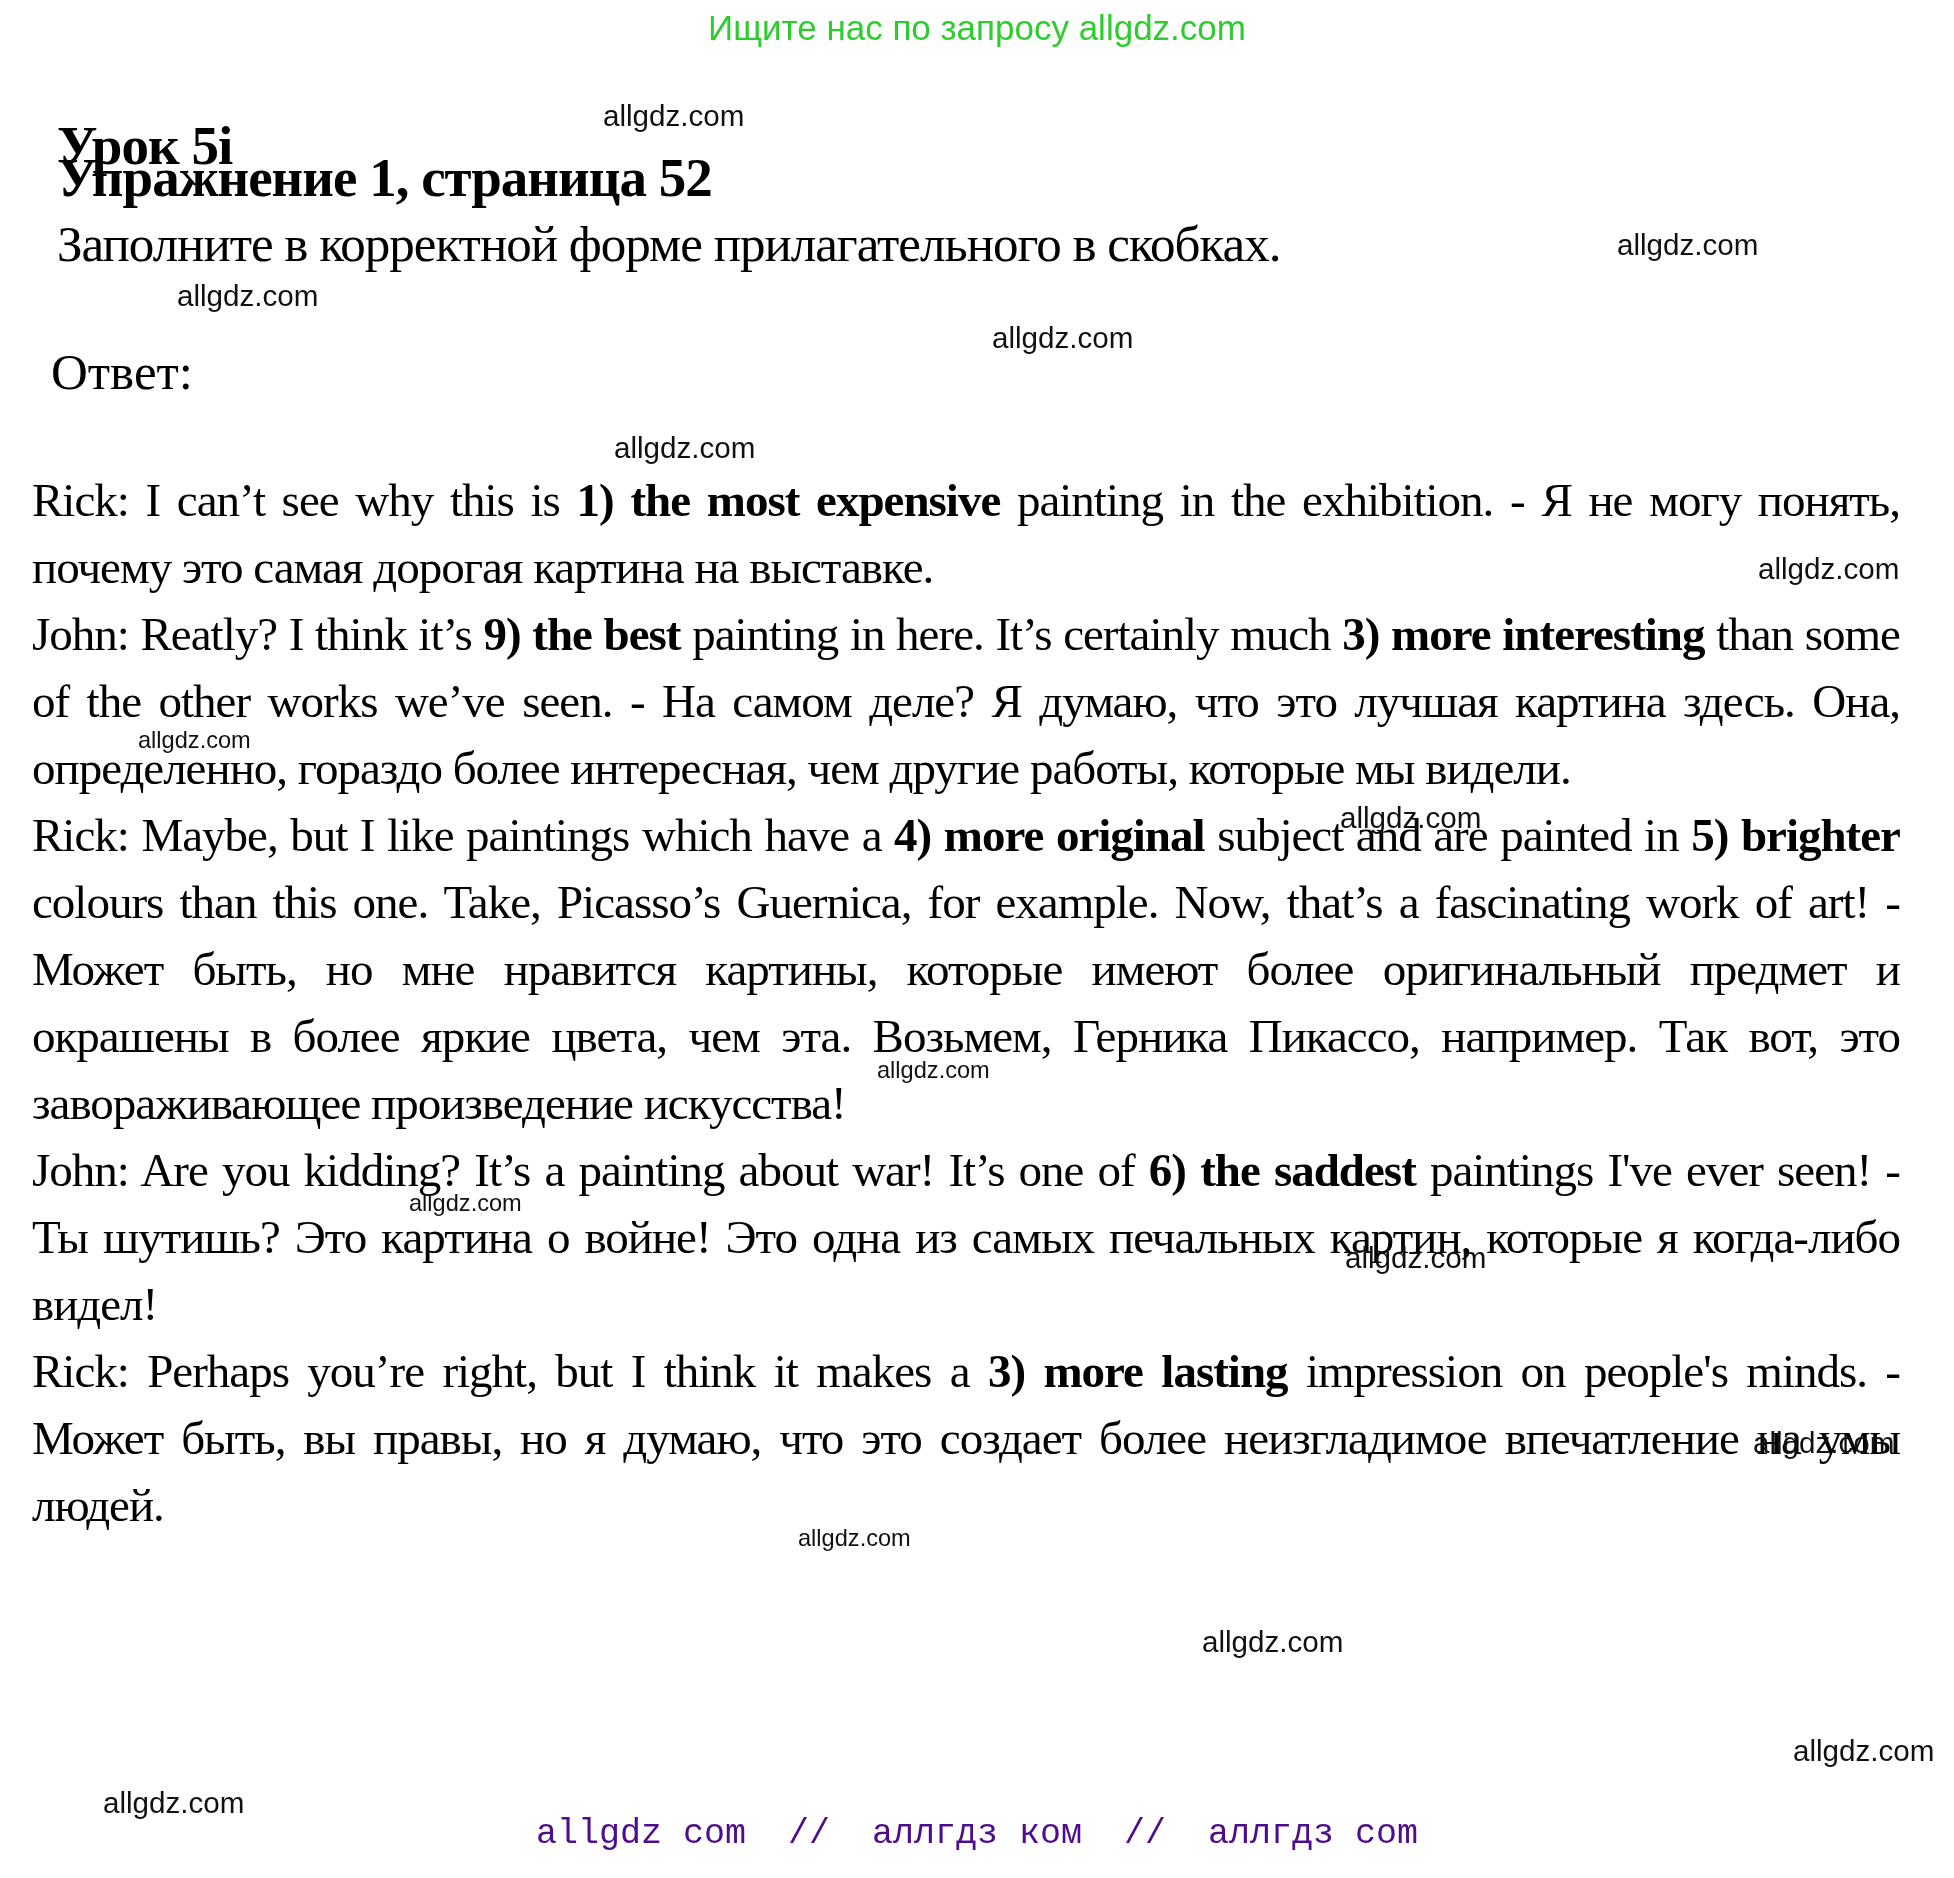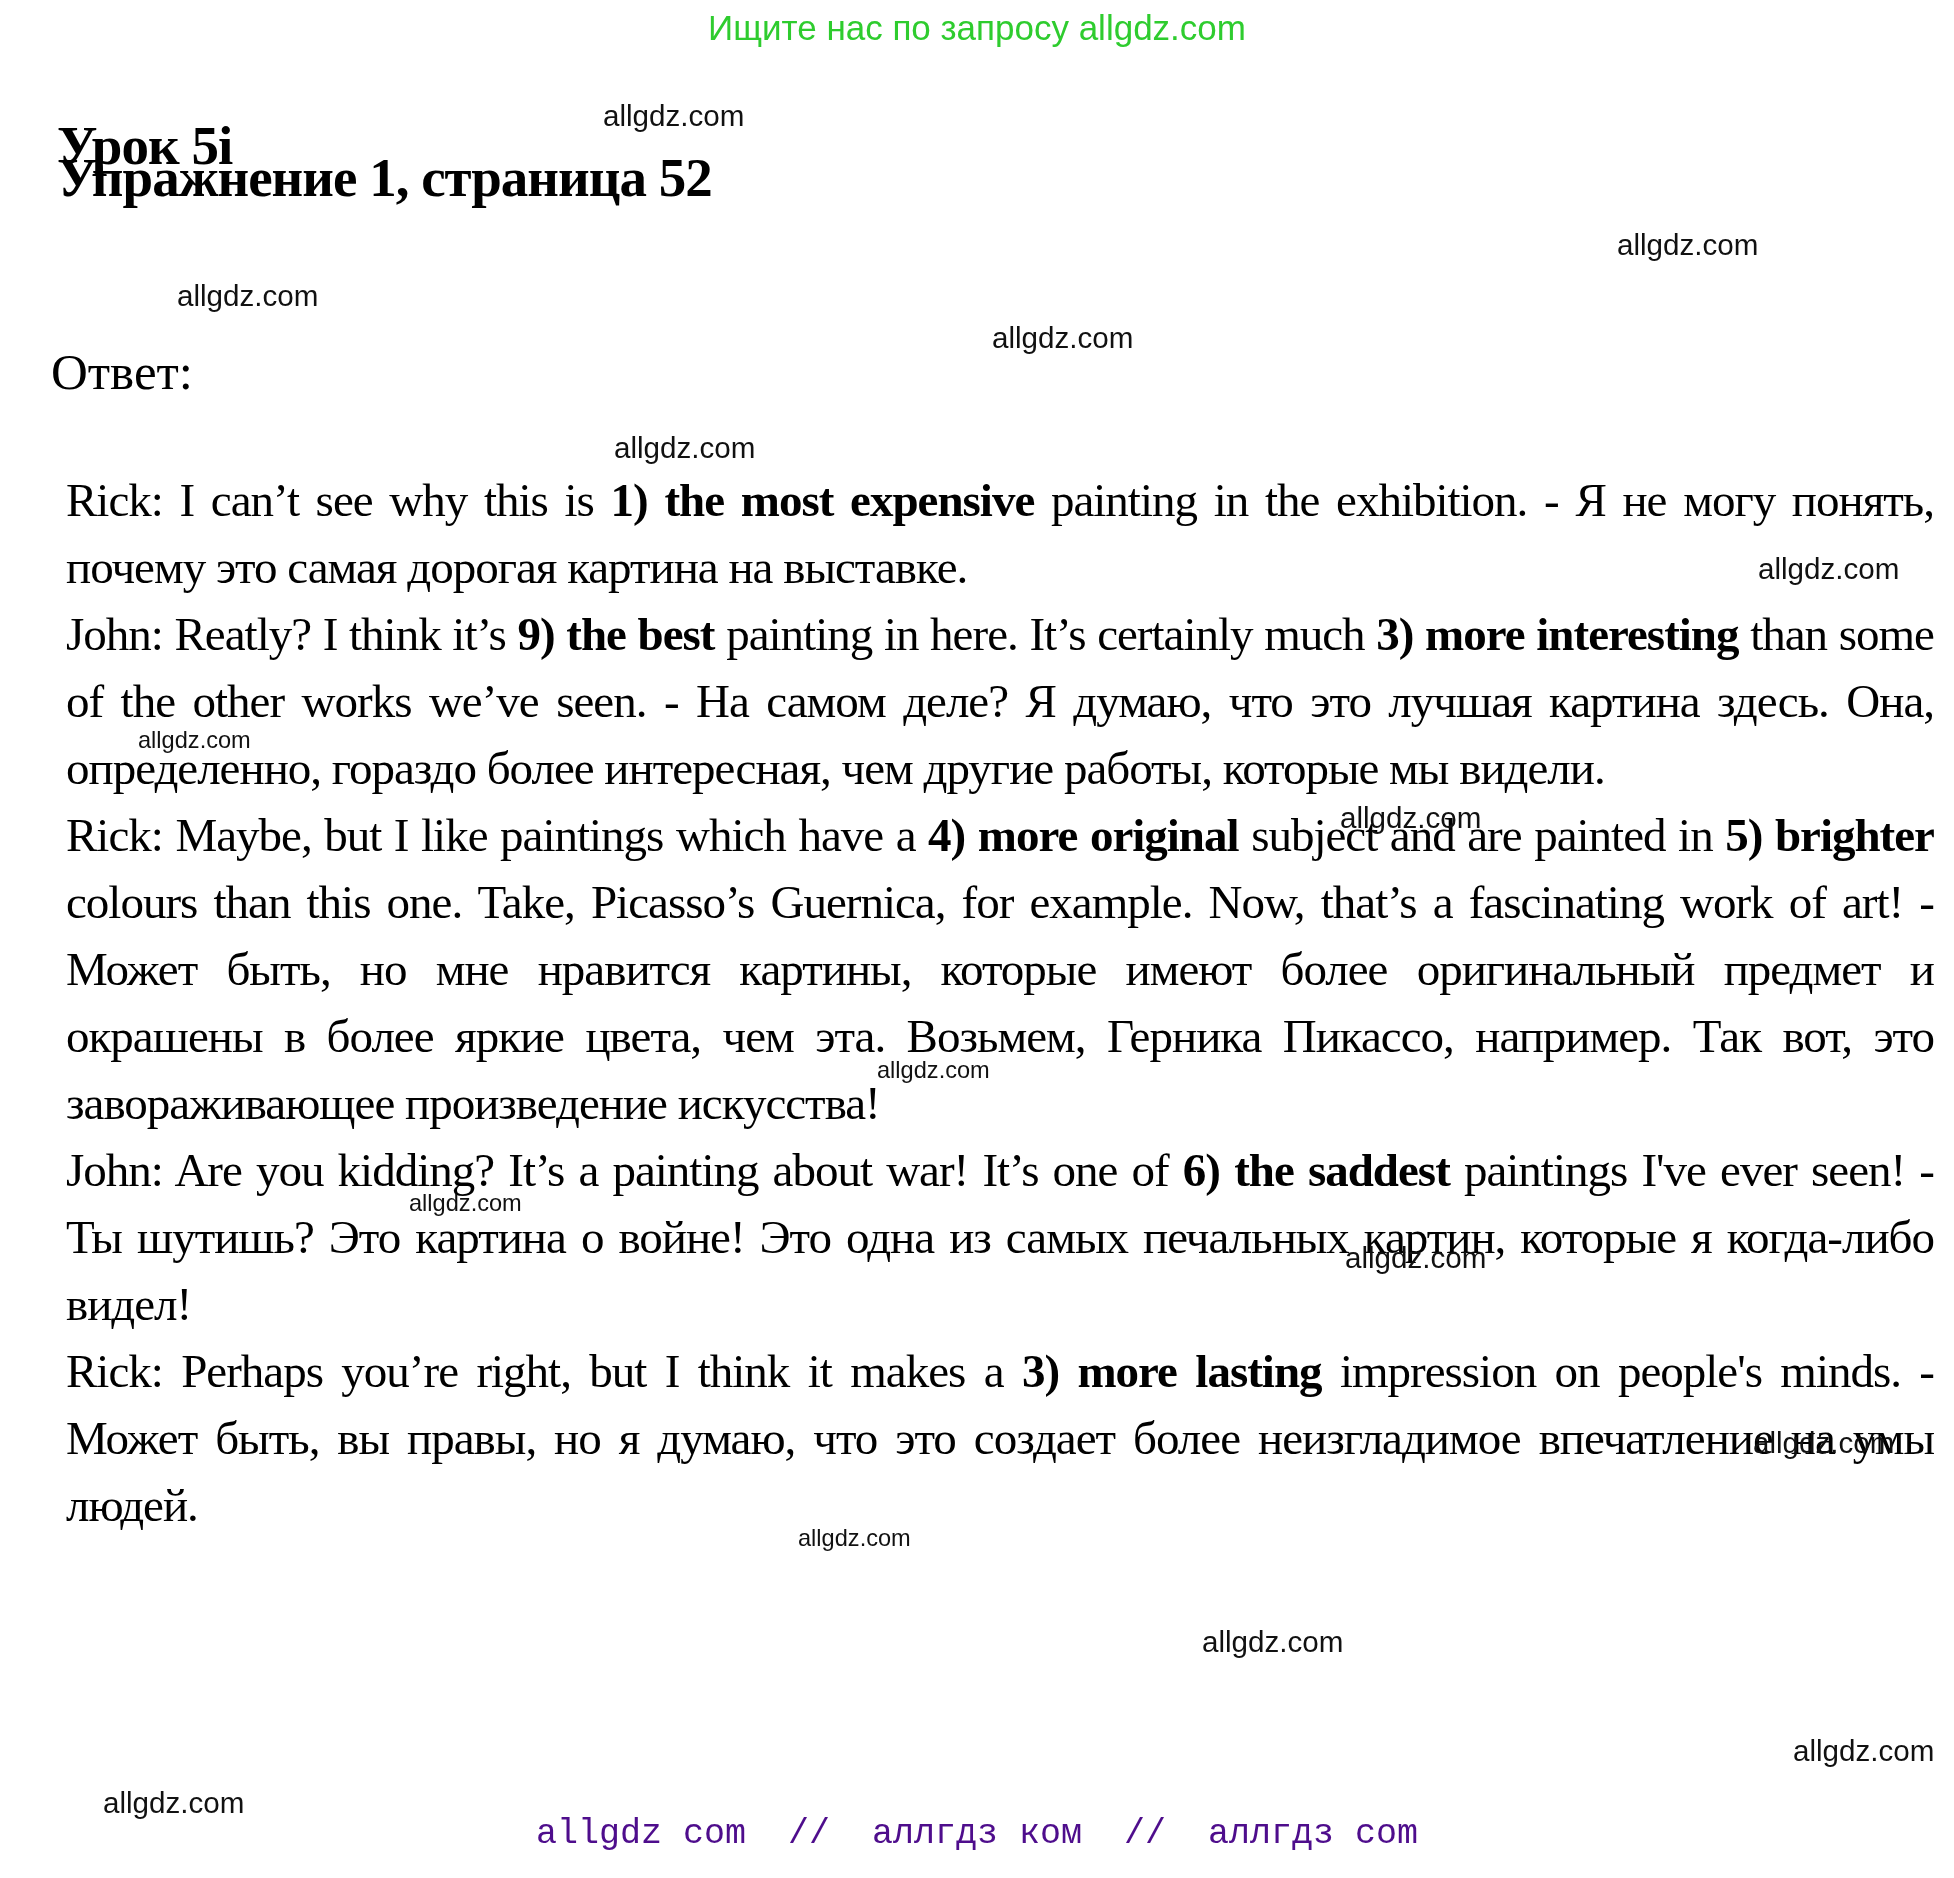--- a/index.html
+++ b/index.html
@@ -27,21 +27,21 @@
   }
   .instruction {
     position:absolute; left:57px; top:215px;
     font-size:51px; letter-spacing:-1px; white-space:nowrap;
   }
   .answer-label {
     position:absolute; left:51px; top:343px;
     font-size:51px;
   }
   .dialogue {
-    position:absolute; left:66px; top:467px; width:1868px;
+    position:absolute; left:32px; top:467px; width:1868px;
     font-size:47px; line-height:67px; letter-spacing:-1px;
   }
   .dialogue p.para {
     margin:0; padding:0;
     text-align:justify;
     text-align-last:left;
   }
   .wm {
     position:absolute;
     font-family:"Liberation Sans", sans-serif;
@@ -61,20 +61,21 @@
 <body>
 
 <div class="page">
 
   <div class="promo" style="color: rgb(46, 204, 46);">Ищите нас по запросу allgdz.com</div>
 
   <div class="lesson-title">Урок 5i</div>
 
   <div class="exercise-title">Упражнение 1, страница 52</div>
 
+  <div class="instruction">Заполните в корректной форме прилагательного в скобках.</div>
 
   <div class="answer-label">Ответ:</div>
 
   <div class="dialogue">
       <p class="para">Rick: I can’t see why this is <b>1) the most expensive</b> painting in the exhibition. - Я не могу понять, почему это самая дорогая картина на выставке.</p>
       <p class="para">John: Reatly? I think it’s <b>9) the best</b> painting in here. It’s certainly much <b>3) more interesting</b> than some of the other works we’ve seen. - На самом деле? Я думаю, что это лучшая картина здесь. Она, определенно, гораздо более интересная, чем другие работы, которые мы видели.</p>
       <p class="para">Rick: Maybe, but I like paintings which have a <b>4) more original</b> subject and are painted in <b>5) brighter</b> colours than this one. Take, Picasso’s Guernica, for example. Now, that’s a fascinating work of art! - Может быть, но мне нравится картины, которые имеют более оригинальный предмет и окрашены в более яркие цвета, чем эта. Возьмем, Герника Пикассо, например. Так вот, это завораживающее произведение искусства!</p>
       <p class="para">John: Are you kidding? It’s a painting about war! It’s one of <b>6) the saddest</b> paintings I've ever seen! - Ты шутишь? Это картина о войне! Это одна из самых печальных картин, которые я когда-либо видел!</p>
       <p class="para">Rick: Perhaps you’re right, but I think it makes a <b>3) more lasting</b> impression on people's minds. - Может быть, вы правы, но я думаю, что это создает более неизгладимое впечатление на умы людей.</p>
     </div>

